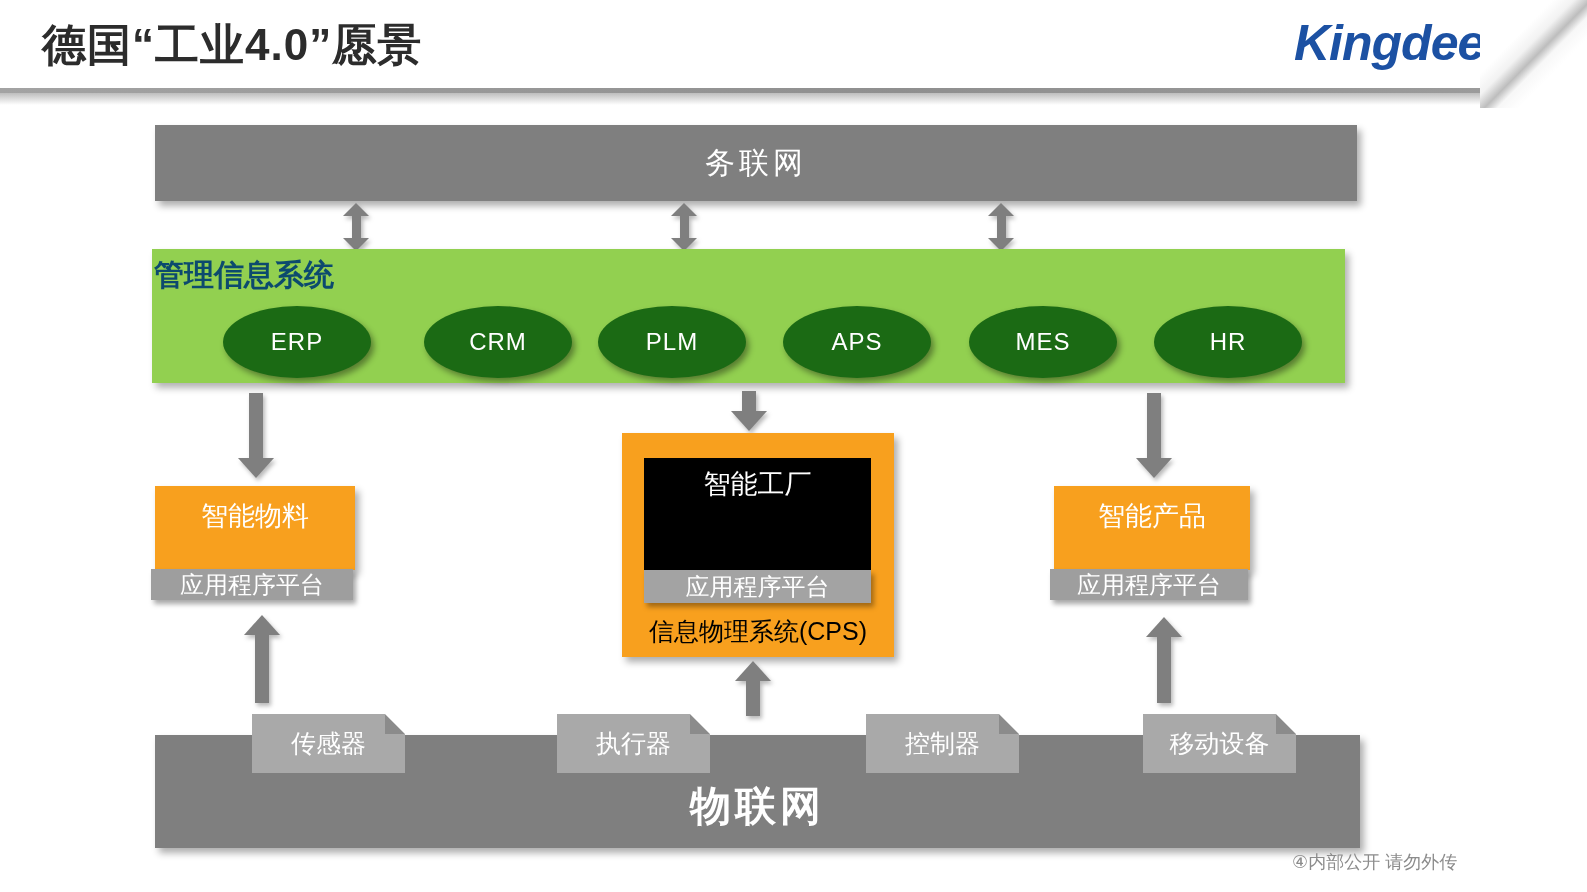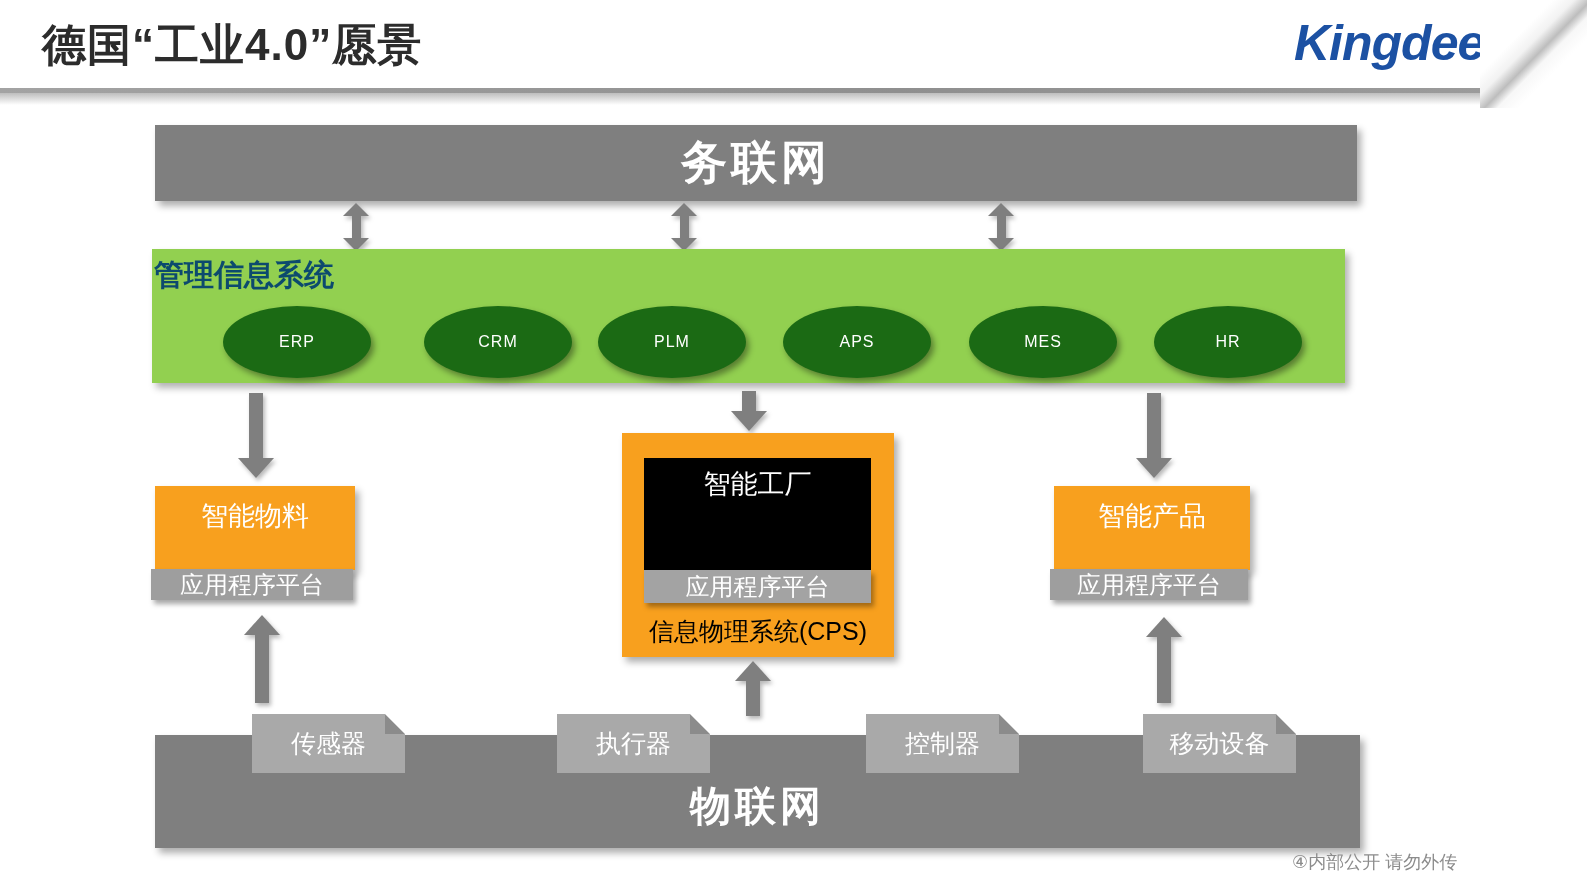--- a/index.html
+++ b/index.html
@@ -28,31 +28,31 @@
   .page-curl{position:absolute;left:1480px;top:0;width:107px;height:108px;overflow:hidden;}
   .page-curl .flap{position:absolute;left:0;top:0;width:100%;height:100%;
     background:linear-gradient(to bottom right,#ffffff 34%,#f2f2f2 44%,#bdbdbd 52%,#f7f7f7 58%,#ffffff 68%);}
   .page-curl .flap-shadow{position:absolute;left:14px;top:58px;width:120px;height:60px;
     transform:rotate(-42deg);background:rgba(0,0,0,.28);filter:blur(7px);}
 
   
   .bar{position:absolute;display:flex;align-items:center;justify-content:center;
     background:var(--bar-gray);box-shadow:4px 5px 7px rgba(0,0,0,.32);}
   .top-bar{left:155px;top:125px;width:1202px;height:76px;}
-  .top-bar span{color:#fff;font-size:46px;font-weight:700;letter-spacing:4px;}
+  .top-bar span{color:#fff;font-size:30px;font-weight:400;letter-spacing:4px;}
   .iot-bar{left:155px;top:735px;width:1205px;height:113px;align-items:flex-end;}
   .iot-bar span{color:#fff;font-size:41px;font-weight:600;letter-spacing:4px;padding-bottom:14px;}
 
   .green-bar{position:absolute;left:152px;top:249px;width:1193px;height:134px;
     background:var(--light-green);box-shadow:4px 5px 7px rgba(0,0,0,.3);}
   .mis-label{position:absolute;left:2px;top:6px;font-size:30px;font-weight:600;color:#0c4a6e;}
   .ellipse{position:absolute;top:57px;width:148px;height:72px;border-radius:50%;
     background:var(--dark-green);box-shadow:3px 4px 6px rgba(0,0,0,.4);
     display:flex;align-items:center;justify-content:center;}
-  .ellipse span{color:#fff;font-size:16px;font-weight:500;letter-spacing:1px;}
+  .ellipse span{color:#fff;font-size:24px;font-weight:500;letter-spacing:1px;}
 
   
   .varrow{position:absolute;display:flex;flex-direction:column;align-items:center;
     filter:drop-shadow(2px 3px 2px rgba(0,0,0,.28));}
   .varrow i{display:block;}
   .varrow .shaft{flex:1;background:var(--arrow-gray);}
   .dbl{width:26px;}
   .dbl .shaft{width:9px;}
   .dbl .head-up{width:0;height:0;border-left:13px solid transparent;border-right:13px solid transparent;border-bottom:13px solid var(--arrow-gray);}
   .dbl .head-down{width:0;height:0;border-left:13px solid transparent;border-right:13px solid transparent;border-top:13px solid var(--arrow-gray);}

